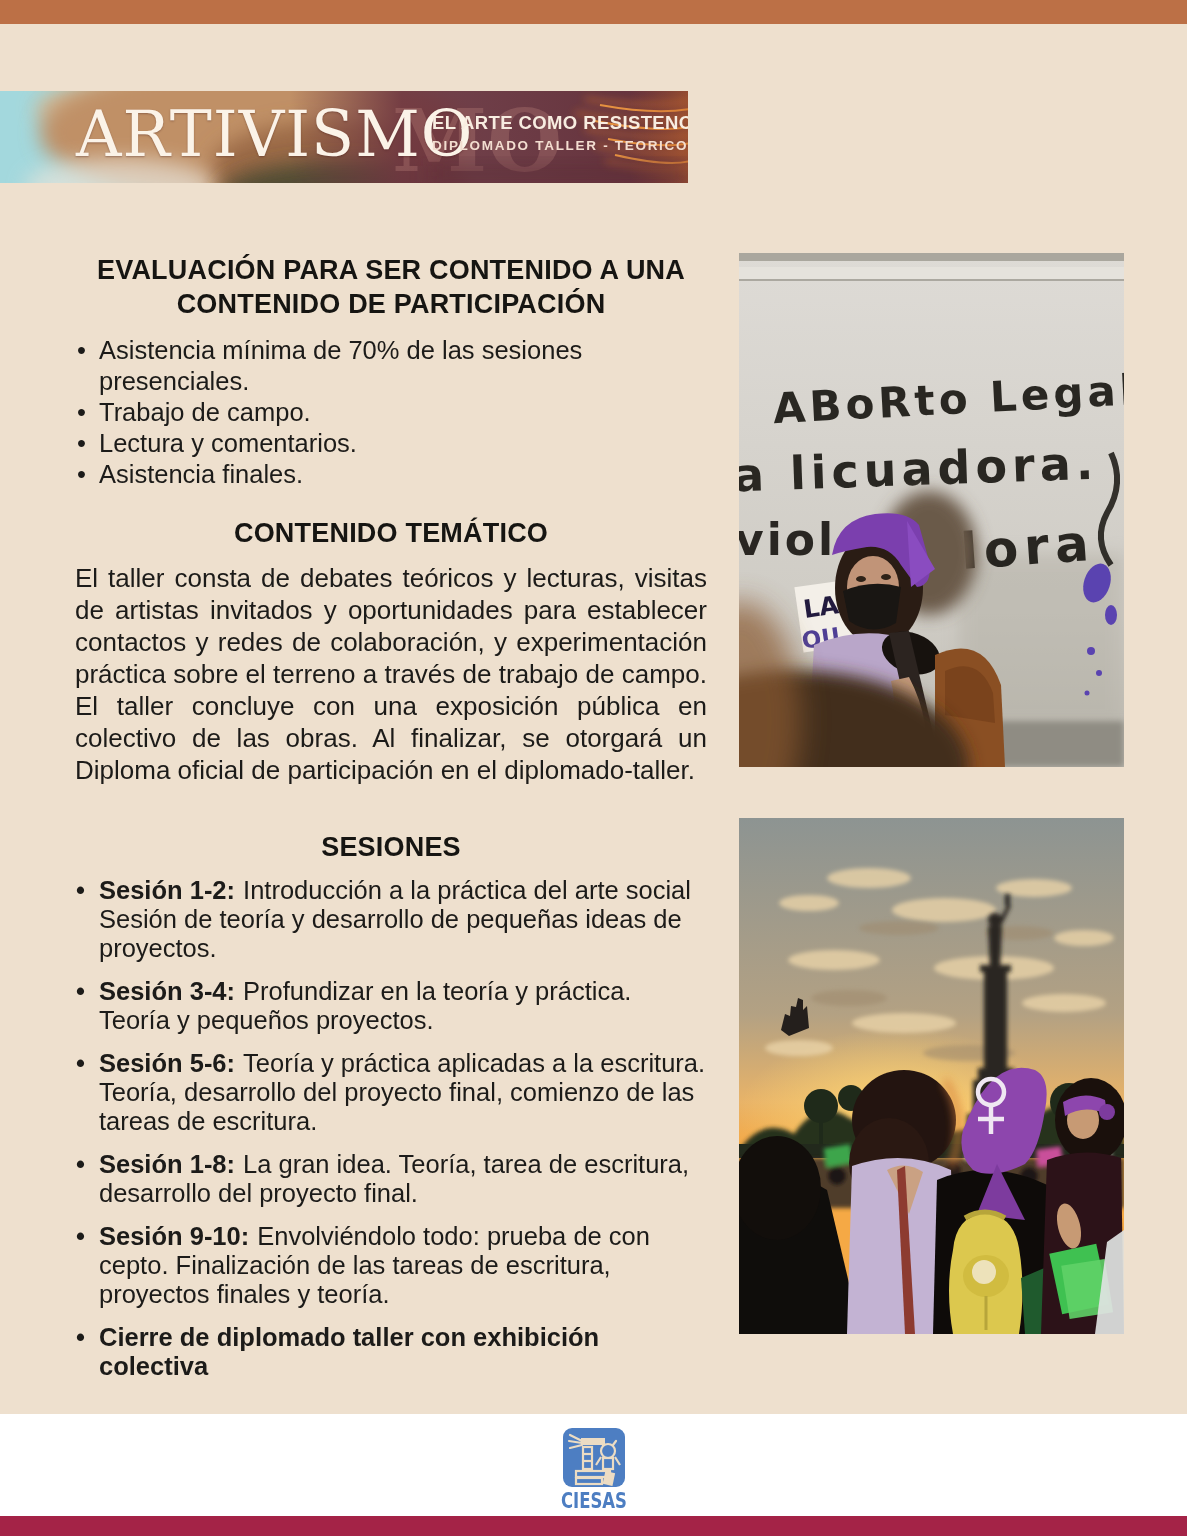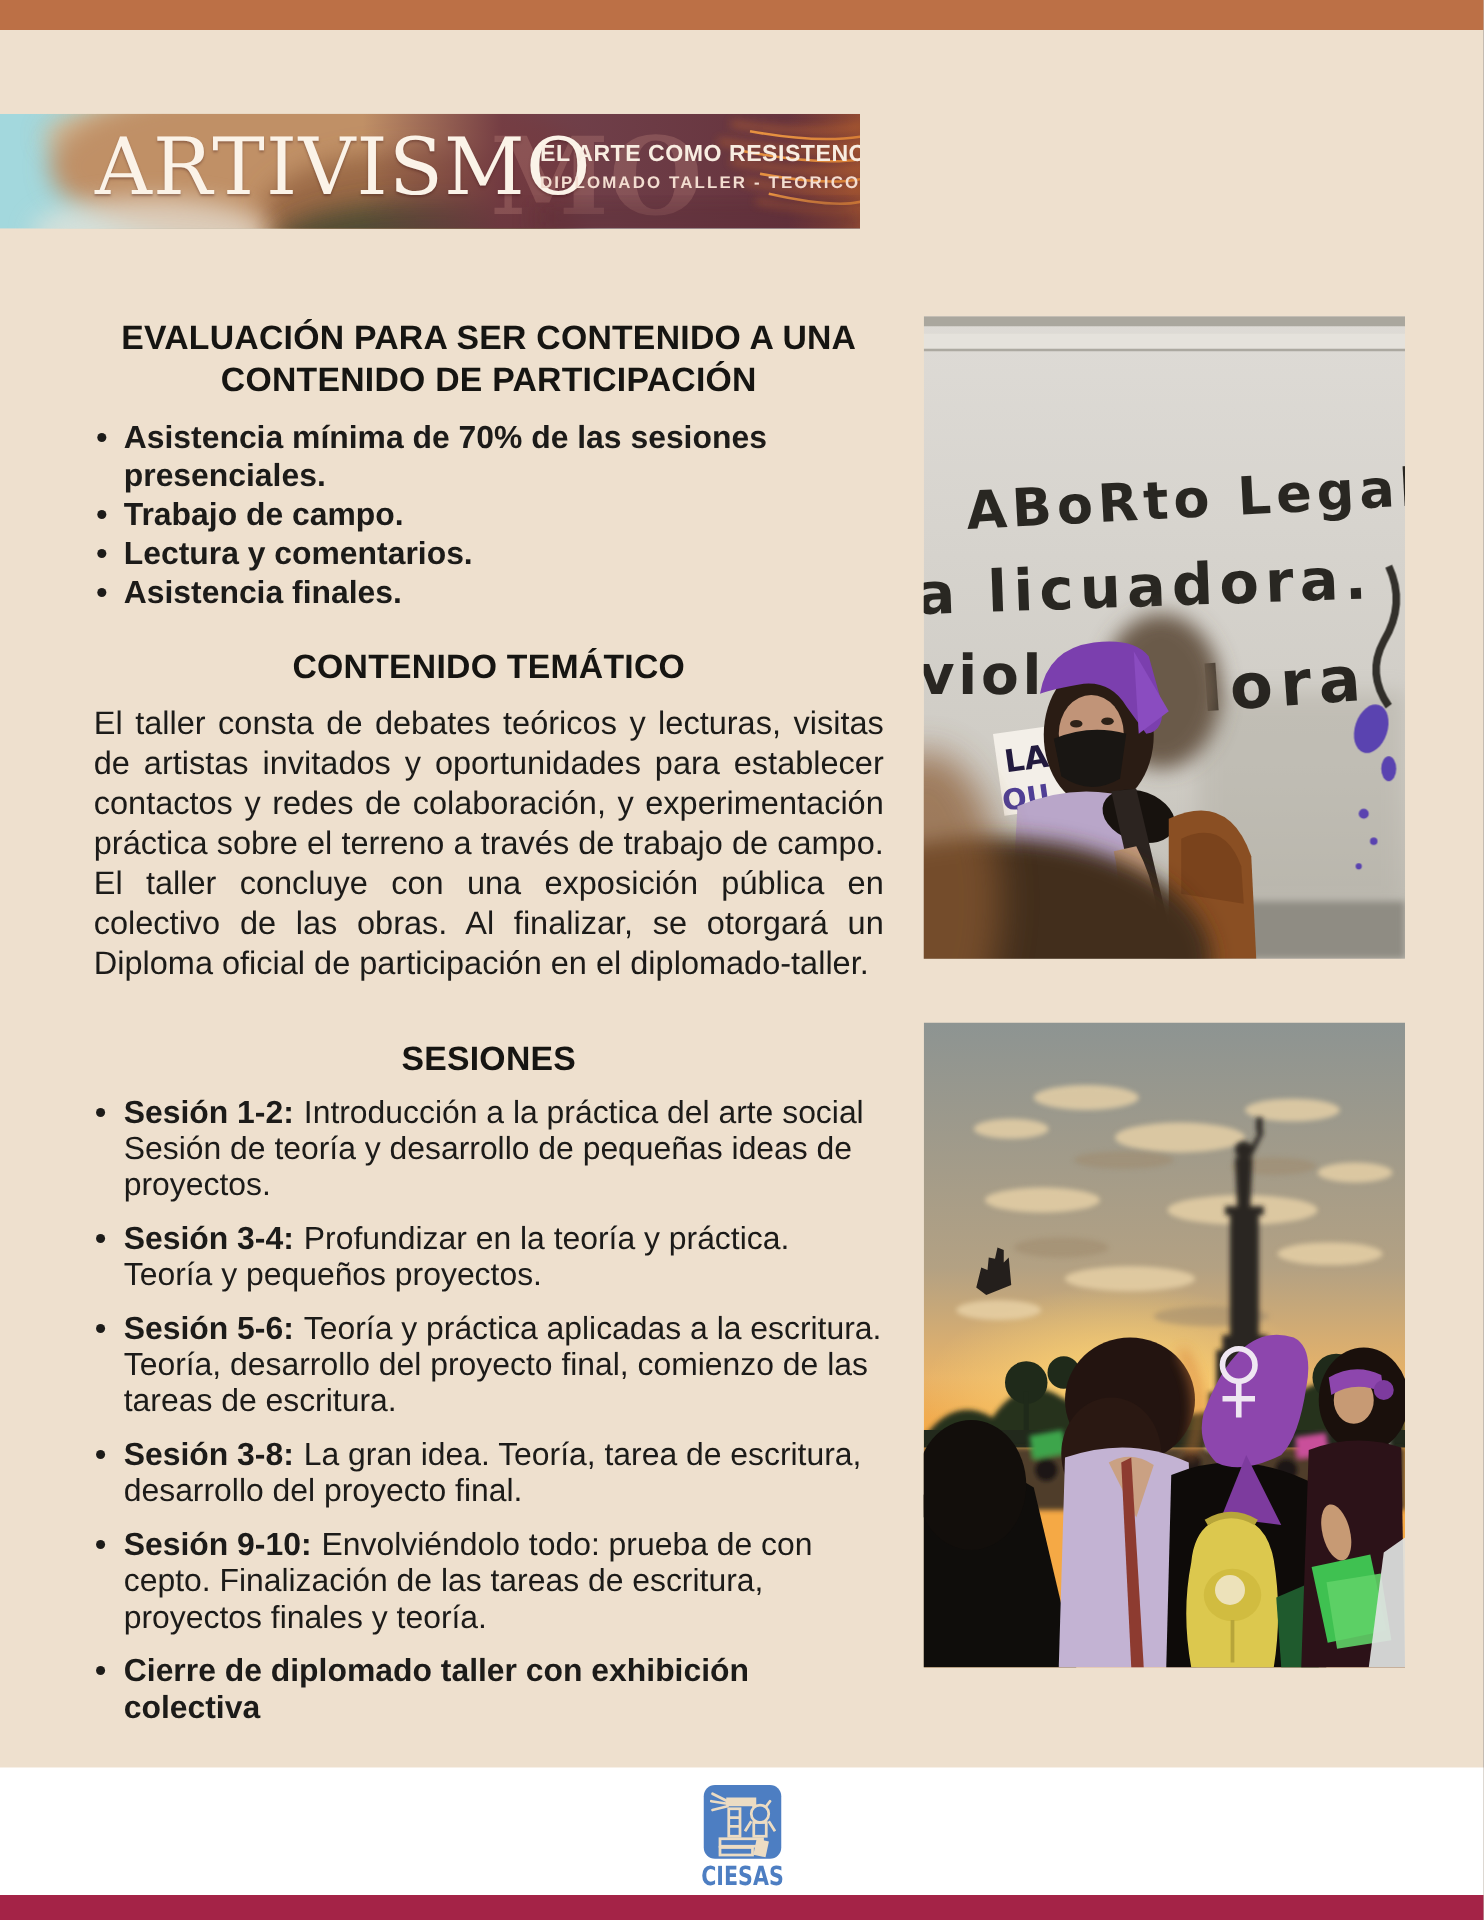--- a/index.html
+++ b/index.html
@@ -18,21 +18,21 @@
   .banner-sub{position:absolute;left:432px;top:21px;color:#f8ede1;}
   .sub1{font-size:18.5px;font-weight:bold;letter-spacing:.4px;white-space:nowrap;}
   .sub2{font-size:13.5px;font-weight:bold;letter-spacing:1.7px;margin-top:4px;color:#f3ddd0;white-space:nowrap;}
 
   
   .col{position:absolute;left:75px;top:183px;width:632px;}
   .h{font-weight:bold;text-align:center;font-size:27px;line-height:1.27;letter-spacing:.2px;color:#161512;}
   .h1{margin-top:70px;}
   .h2{margin-top:26px;}
   .h3{margin-top:44px;}
-  .bullets{margin-top:13px;font-size:25.5px;line-height:31px;padding-right:26px;font-weight:bold;}
+  .bullets{margin-top:13px;font-size:25.5px;line-height:31px;padding-right:26px;}
   .bullet{position:relative;padding-left:24px;}
   .bullet::before{content:"\2022";position:absolute;left:2px;}
   .para{margin-top:12px;font-size:26px;line-height:32px;text-align:justify;}
   .sessions{margin-top:12px;font-size:25.5px;line-height:29px;}
   .sess{position:relative;padding-left:24px;margin-bottom:14px;}
   .sess::before{content:"\2022";position:absolute;left:1px;font-weight:bold;}
   .sess .lbl{font-weight:bold;margin-right:8px;}
   .sess.bold-all{font-weight:bold;}
   .sess.bold-all .lbl{margin-right:0;}
 
@@ -124,21 +124,21 @@
       <div class="sess">
         <span class="lbl">Sesión 1-2:</span><span>Introducción a la práctica del arte social Sesión de teoría y desarrollo de pequeñas ideas de proyectos.</span>
       </div>
       <div class="sess">
         <span class="lbl">Sesión 3-4:</span><span>Profundizar en la teoría y práctica. Teoría y pequeños proyectos.</span>
       </div>
       <div class="sess">
         <span class="lbl">Sesión 5-6:</span><span>Teoría y práctica aplicadas a la escritura. Teoría, desarrollo del proyecto final, comienzo de las tareas de escritura.</span>
       </div>
       <div class="sess">
-        <span class="lbl">Sesión 3-8:</span><span>La gran idea. Teoría, tarea de escritura, desarrollo del proyecto final.</span>
+        <span class="lbl">Sesión 1-8:</span><span>La gran idea. Teoría, tarea de escritura, desarrollo del proyecto final.</span>
       </div>
       <div class="sess">
         <span class="lbl">Sesión 9-10:</span><span>Envolviéndolo todo: prueba de con cepto. Finalización de las tareas de escritura, proyectos finales y teoría.</span>
       </div>
       <div class="sess bold-all">
         <span class="lbl">Cierre de diplomado taller con exhibición colectiva</span>
       </div>
     </div>
   </div>
 

